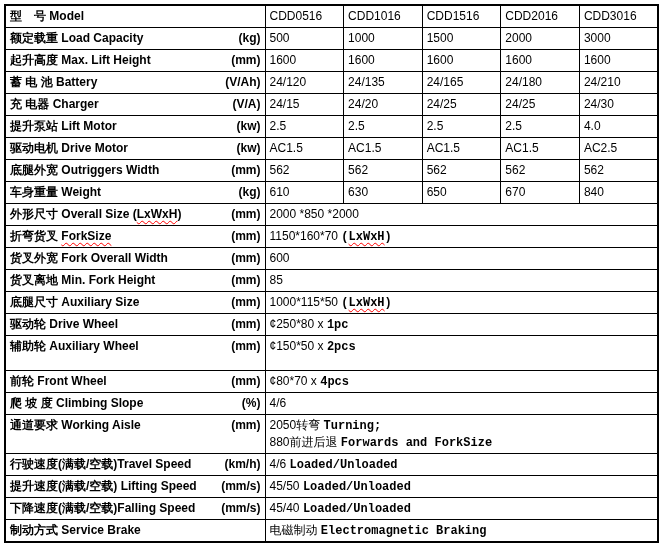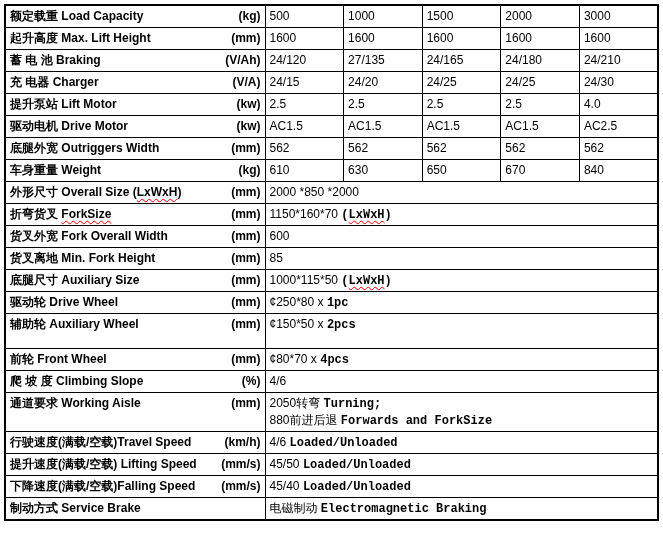--- a/index.html
+++ b/index.html
@@ -37,39 +37,47 @@
     <colgroup>
       <col style="width:260px">
       <col style="width:78.6px">
         <col style="width:78.6px">
         <col style="width:78.6px">
         <col style="width:78.6px">
         <col style="width:78.6px">
     </colgroup>
     <tbody>
         <tr>
+          <td class="lab"><span>型　号 Model</span></td>
+          <td class="val">CDD0516</td>
+          <td class="val">CDD1016</td>
+          <td class="val">CDD1516</td>
+          <td class="val">CDD2016</td>
+          <td class="val">CDD3016</td>
+        </tr>
+        <tr>
           <td class="lab"><span class="unit">(kg)</span><span>额定载重 Load Capacity</span></td>
           <td class="val">500</td>
           <td class="val">1000</td>
           <td class="val">1500</td>
           <td class="val">2000</td>
           <td class="val">3000</td>
         </tr>
         <tr>
           <td class="lab"><span class="unit">(mm)</span><span>起升高度 Max. Lift Height</span></td>
           <td class="val">1600</td>
           <td class="val">1600</td>
           <td class="val">1600</td>
           <td class="val">1600</td>
           <td class="val">1600</td>
         </tr>
         <tr>
-          <td class="lab"><span class="unit">(V/Ah)</span><span>蓄 电 池  Braking</span></td>
+          <td class="lab"><span class="unit">(V/Ah)</span><span>蓄 电 池  Battery</span></td>
           <td class="val">24/120</td>
-          <td class="val">27/135</td>
+          <td class="val">24/135</td>
           <td class="val">24/165</td>
           <td class="val">24/180</td>
           <td class="val">24/210</td>
         </tr>
         <tr>
           <td class="lab"><span class="unit">(V/A)</span><span>充 电器 Charger</span></td>
           <td class="val">24/15</td>
           <td class="val">24/20</td>
           <td class="val">24/25</td>
           <td class="val">24/25</td>

